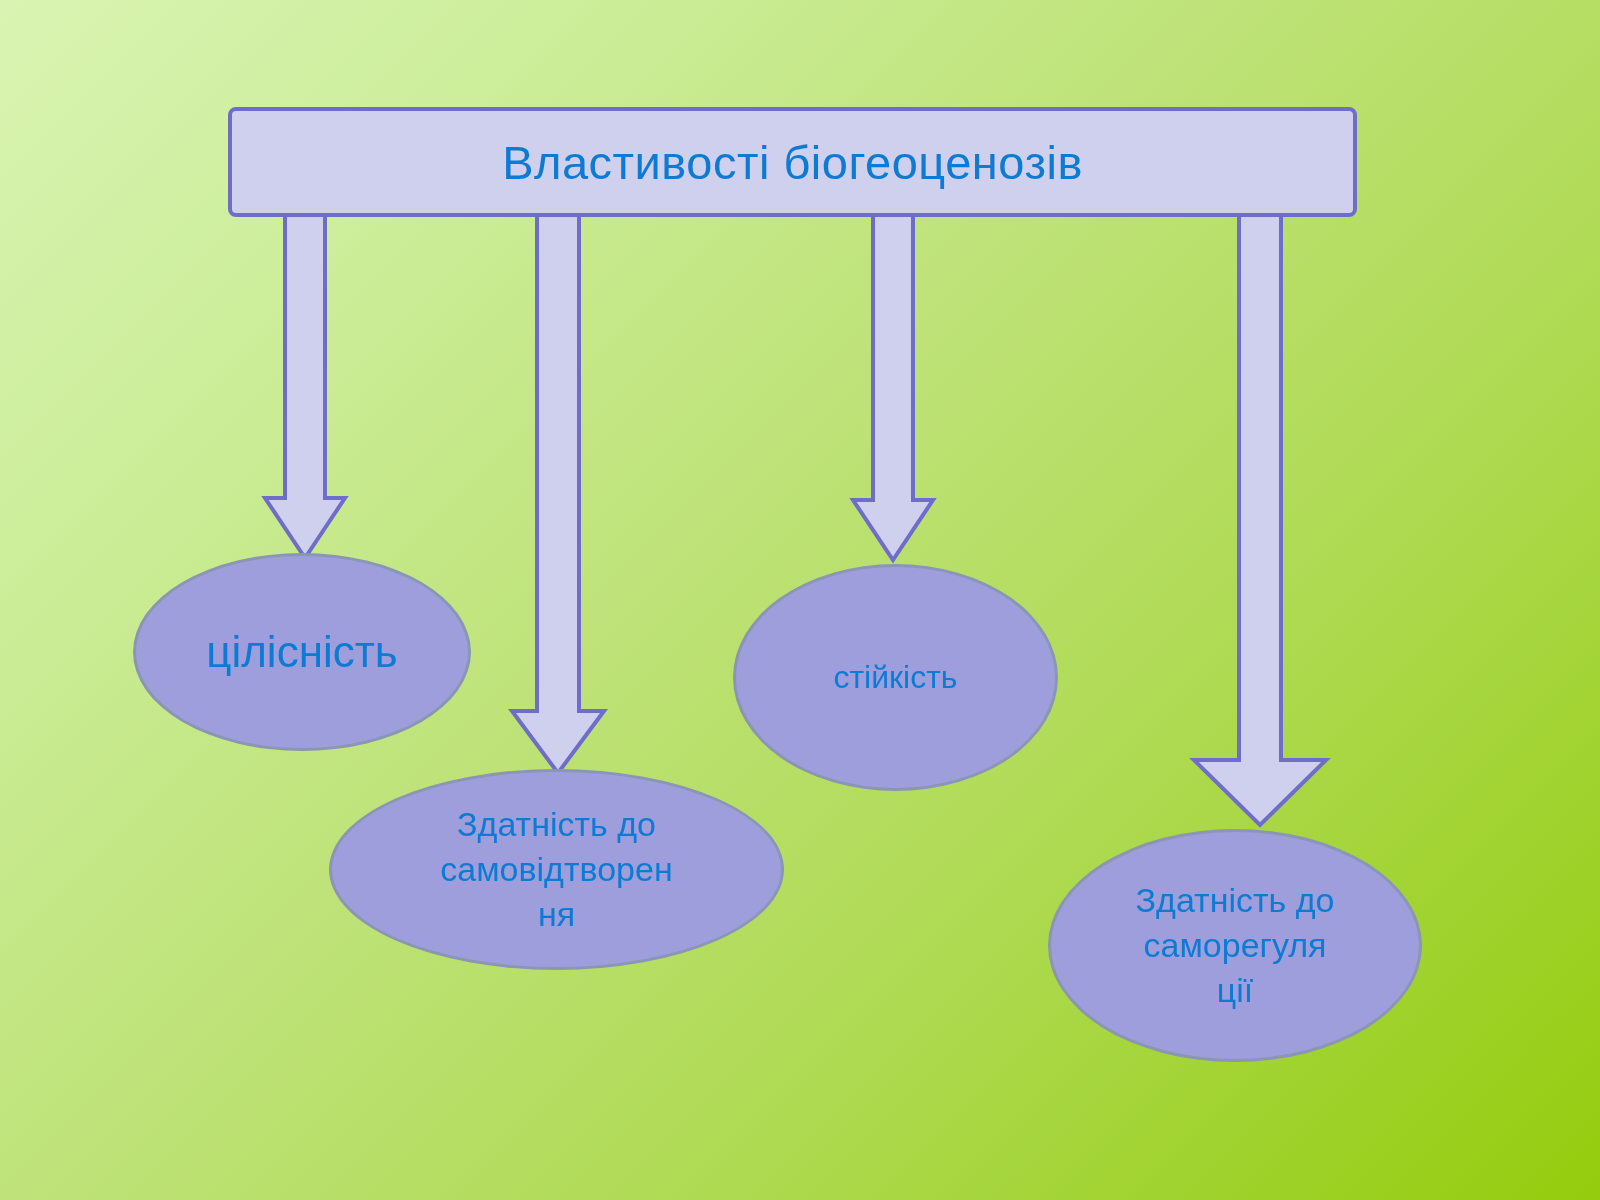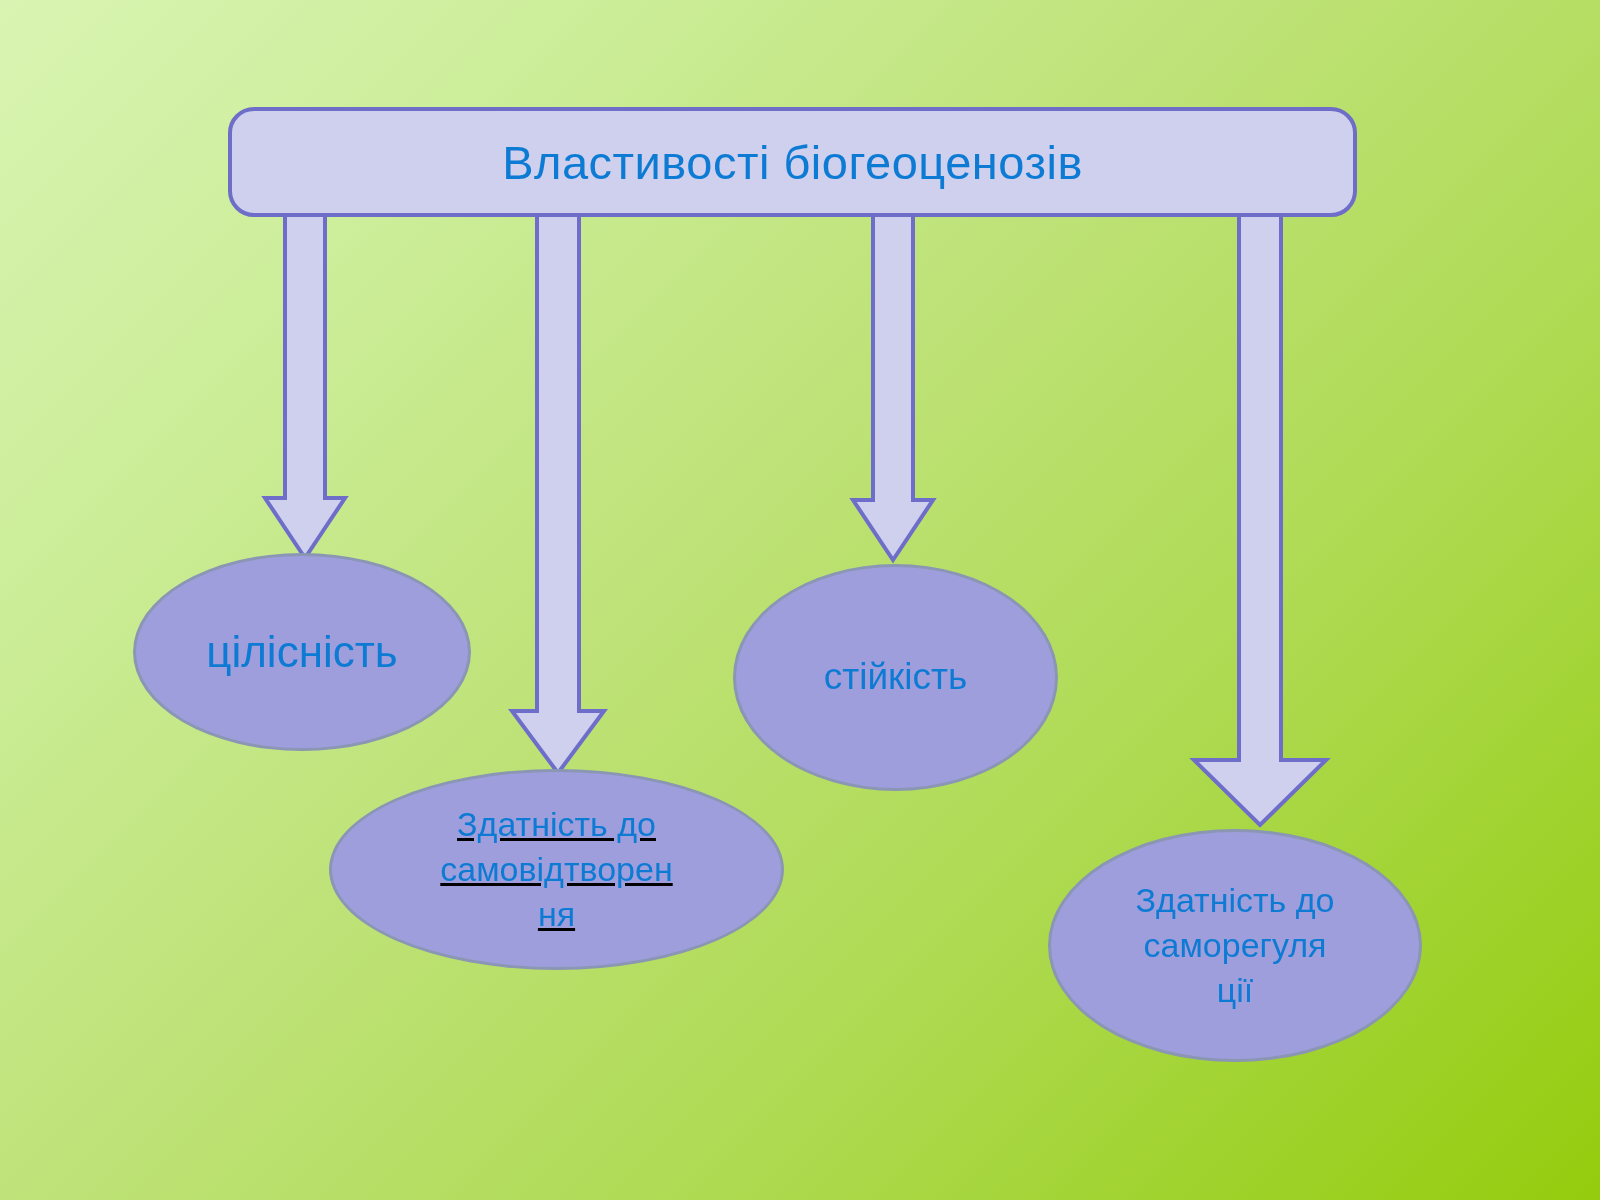--- a/index.html
+++ b/index.html
@@ -31,21 +31,21 @@
   
   #title-box {
     position: absolute;
     left: 228px;
     top: 107px;
     width: 1129px;
     height: 110px;
     box-sizing: border-box;
     background: #CFD0EE;
     border: 4px solid #6E6EC8;
-    border-radius: 26px;
+    border-radius: 8px;
     display: flex;
     align-items: center;
     justify-content: center;
   }
   #title-text {
     color: #0D7BD4;
     font-size: 47px;
     font-weight: normal;
     letter-spacing: 0.5px;
     white-space: nowrap;
@@ -80,24 +80,24 @@
     color: #0D7BD4;
     font-size: 34px;
     line-height: 1.32;
     padding: 0 14px;
     white-space: pre-line;
   }
 
   #ellipse-integrity   { left: 133px;  top: 553px; width: 338px; height: 198px; }
   #ellipse-integrity .node-label { font-size: 44px; }
 
-  #ellipse-selfreprod  { left: 329px;  top: 769px; width: 455px; height: 201px; text-decoration: underline; }
+  #ellipse-selfreprod  { left: 329px;  top: 769px; width: 455px; height: 201px; }
 
   #ellipse-stability   { left: 733px;  top: 564px; width: 325px; height: 227px; }
-  #ellipse-stability .node-label { font-size: 37px; text-align: right; }
+  #ellipse-stability .node-label { font-size: 32px; text-align: right; }
 
   #ellipse-selfregul   { left: 1048px; top: 829px; width: 374px; height: 233px; }
 </style>
 </head>
 <body>
 
 <div id="slide">
 
   <svg class="arrow" style="left:263px; top:210px;" width="84" height="350" viewBox="0 0 84 350">
     <polygon class="arrow-shape" points="22,0 62,0 62,288 82,288 42,348 2,288 22,288"></polygon>

